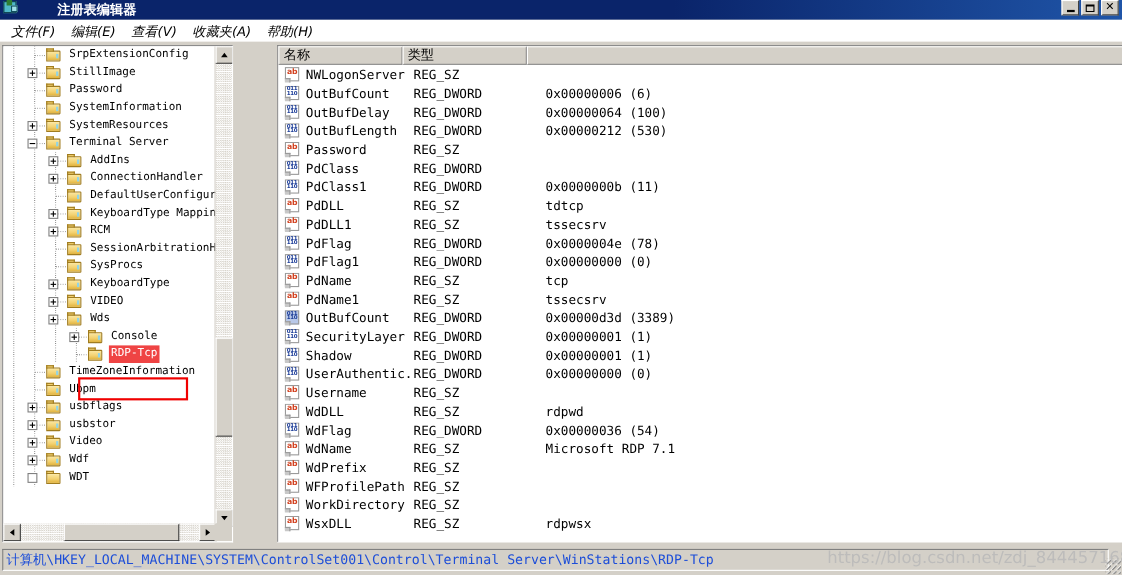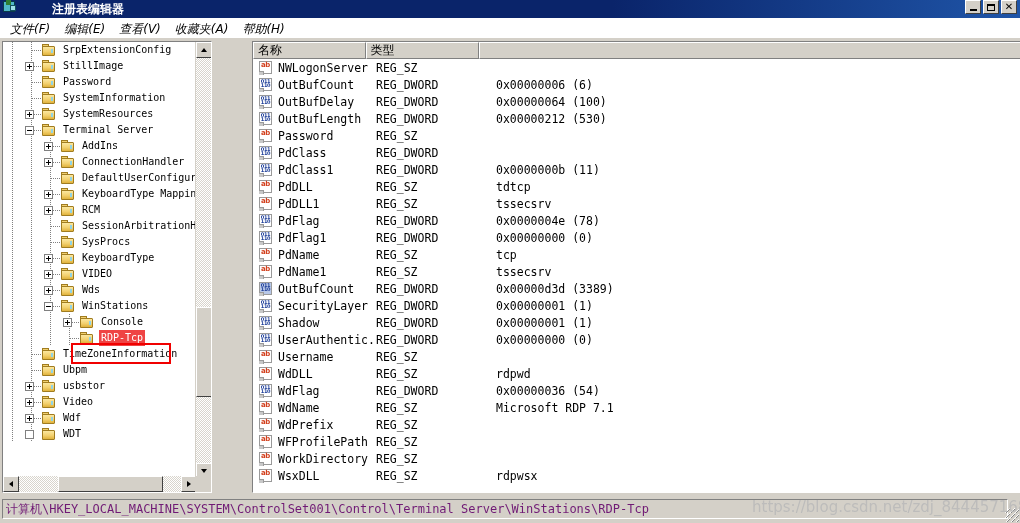--- a/index.html
+++ b/index.html
@@ -419,21 +419,21 @@
     left: 2px; top: 2px;
     width: 1006px;
     height: 20px;
     border-top: 1px solid #808080;
     border-left: 1px solid #808080;
     border-right: 1px solid #ffffff;
     border-bottom: 1px solid #ffffff;
     box-sizing: border-box;
     font-family: "DejaVu Sans Mono", monospace;
     font-size: 12px;
-    color: #701a75;
+    color: #1d4ed8;
     line-height: 18px;
     padding-left: 3px;
     white-space: nowrap;
     overflow: hidden;
   }
   .grip {
     position: absolute;
     right: 1px; bottom: 1px;
     width: 14px; height: 14px;
     background:
@@ -799,41 +799,20 @@
           </div>
           <div class="tree-row">
             <div class="tw">
               <div class="dots"></div>
             </div>
             <div class="tw">
               <div class="dots"></div>
             </div>
             <div class="tw">
               <div class="dots"></div>
-              <div class="dash"></div>
-              <div class="box">
-                <div class="hbar"></div>
-              </div>
-            </div>
-            <div class="folder">
-              <div class="ft"></div>
-              <div class="fb"></div>
-              <div class="fs"></div>
-            </div>
-            <span class="tree-label">WinStations</span>
-          </div>
-          <div class="tree-row">
-            <div class="tw">
-              <div class="dots"></div>
-            </div>
-            <div class="tw">
-              <div class="dots"></div>
-            </div>
-            <div class="tw">
-              <div class="dots"></div>
             </div>
             <div class="tw">
               <div class="dots"></div>
               <div class="dash"></div>
               <div class="box">
                 <div class="hbar"></div>
                 <div class="vbar"></div>
               </div>
             </div>
             <div class="folder">
@@ -886,20 +865,39 @@
             <div class="tw">
               <div class="dots"></div>
               <div class="dash"></div>
             </div>
             <div class="folder">
               <div class="ft"></div>
               <div class="fb"></div>
               <div class="fs"></div>
             </div>
             <span class="tree-label">Ubpm</span>
+          </div>
+          <div class="tree-row">
+            <div class="tw">
+              <div class="dots"></div>
+            </div>
+            <div class="tw">
+              <div class="dots"></div>
+              <div class="dash"></div>
+              <div class="box">
+                <div class="hbar"></div>
+                <div class="vbar"></div>
+              </div>
+            </div>
+            <div class="folder">
+              <div class="ft"></div>
+              <div class="fb"></div>
+              <div class="fs"></div>
+            </div>
+            <span class="tree-label">usbflags</span>
           </div>
           <div class="tree-row">
             <div class="tw">
               <div class="dots"></div>
             </div>
             <div class="tw">
               <div class="dots"></div>
               <div class="dash"></div>
               <div class="box">
                 <div class="hbar"></div>

